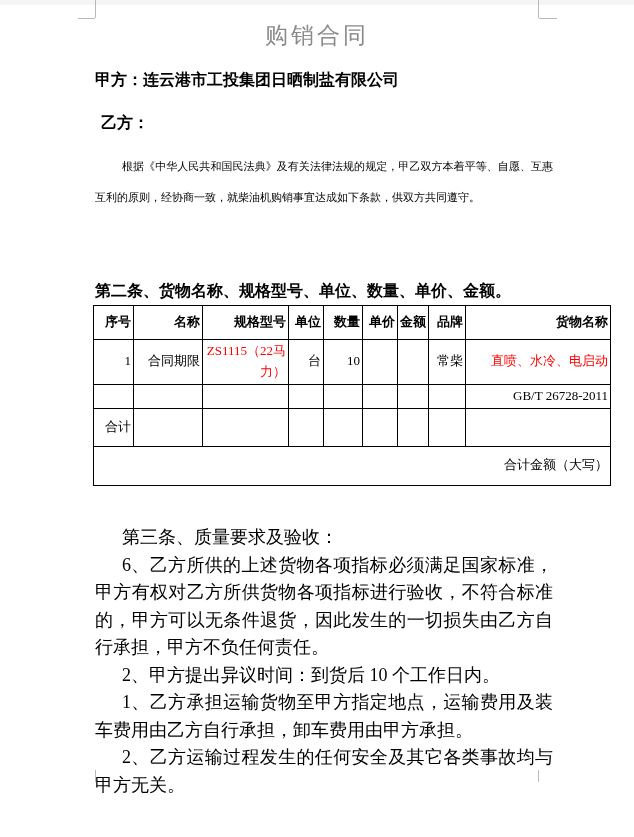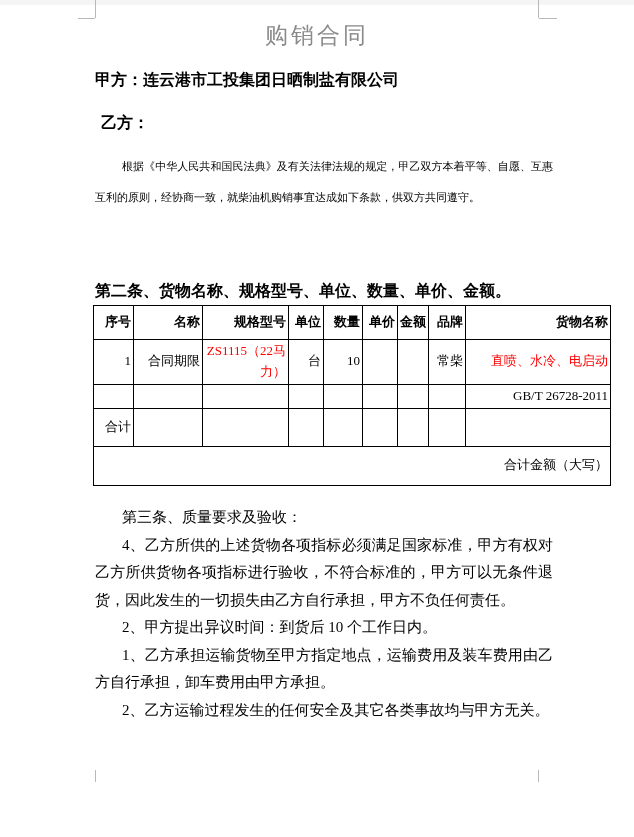--- a/index.html
+++ b/index.html
@@ -46,22 +46,22 @@
     font-size:13px;padding:1px 2px;overflow:hidden;line-height:1.6;
   }
   table.goods th{font-weight:bold;height:31px;}
   tr.r1 td{height:40px;}
   tr.r2 td{height:21px;}
   tr.r3 td{height:35px;}
   tr.r4 td{height:36px;}
   .red{color:#fe0000;}
 
   .clauses{
-    position:absolute;left:95px;top:504px;width:458px;
-    font-size:15px;line-height:27.5px;text-align:justify;
+    position:absolute;left:95px;top:524px;width:458px;
+    font-size:18px;line-height:27.5px;text-align:justify;
   }
   .clauses p{margin:0;text-indent:27px;}
 </style>
 </head>
 <body>
 
 <div class="page">
   <div class="topband"></div>
 
   <div class="crop crop-v tl-v"></div>
@@ -139,18 +139,18 @@
       <td></td>
     </tr>
     <tr class="r4">
       <td colspan="9">合计金额（大写）</td>
     </tr>
   </tbody>
     </table>
 
   <div class="clauses">
     <p>第三条、质量要求及验收：</p>
-    <p>4、乙方所供的上述货物各项指标必须满足国家标准，甲方有权对乙方所供货物各项指标进行验收，不符合标准的，甲方可以无条件退货，因此发生的一切损失由乙方自行承担，甲方不负任何责任。</p>
+    <p>6、乙方所供的上述货物各项指标必须满足国家标准，甲方有权对乙方所供货物各项指标进行验收，不符合标准的，甲方可以无条件退货，因此发生的一切损失由乙方自行承担，甲方不负任何责任。</p>
     <p>2、甲方提出异议时间：到货后 10 个工作日内。</p>
     <p>1、乙方承担运输货物至甲方指定地点，运输费用及装车费用由乙方自行承担，卸车费用由甲方承担。</p>
     <p>2、乙方运输过程发生的任何安全及其它各类事故均与甲方无关。</p>
   </div>
 </div>
 
 </body></html>

